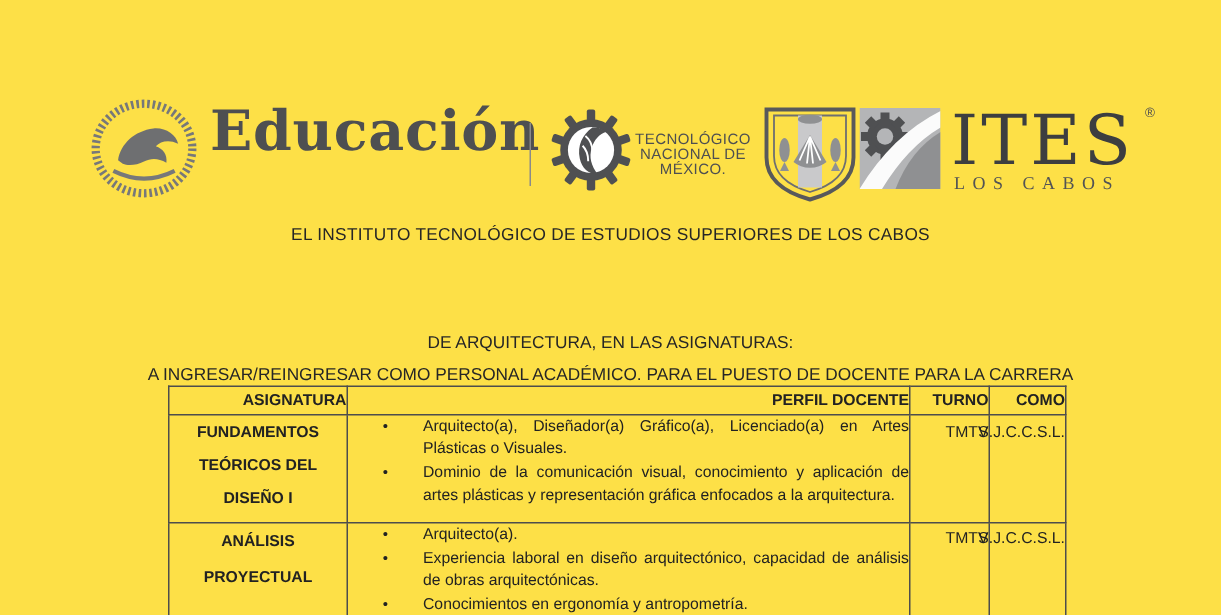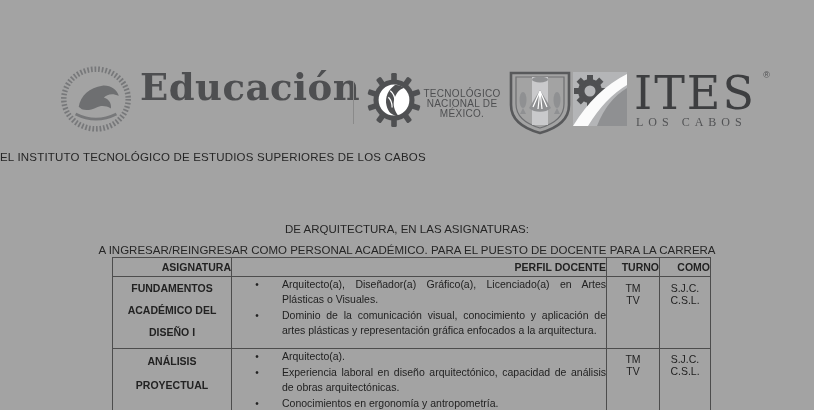--- a/index.html
+++ b/index.html
@@ -1,17 +1,17 @@
 <!DOCTYPE html>
 <html><head>
 <meta charset="utf-8">
 <style>
   html,body{margin:0;padding:0;background:#e8e8e8;}
   #page{
-    position:relative;width:814px;height:410px;background:#a3a3a3;
+    position:relative;width:814px;height:410px;background:#fde047;
     overflow:hidden;font-family:"Liberation Sans",sans-serif;color:#2e2e2e;
     margin:0 auto;
   }
   
   .seal{position:absolute;left:56px;top:66px;width:80px;height:66px;}
   .sep-word{position:absolute;left:140px;top:68px;}
   .sep-word .wordmark{
     font-family:"DejaVu Serif","Liberation Serif",serif;font-weight:bold;
     font-size:37px;line-height:38px;color:#4e4f51;letter-spacing:0.5px;
   }
@@ -32,21 +32,21 @@
     font-family:"DejaVu Serif","Liberation Serif",serif;font-size:46px;line-height:42px;
     color:#3d3e40;letter-spacing:2px;
   }
   .ites-sub{
     font-family:Liberation Serif, serif;font-size:12px;color:#55565 8;
     letter-spacing:5px;color:#525355;margin-top:1px;margin-left:2px;
   }
   .ites-reg{position:absolute;right:-14px;top:-2px;font-size:9px;color:#4e4f51;}
   
   .inst-title{
-    position:absolute;left:0;top:151px;width:100%;
+    position:absolute;left:0;top:151px;width:100%;text-align:center;
     font-size:11.5px;color:#262626;letter-spacing:0.2px;
   }
   .convoca{
     position:absolute;left:0;top:184px;width:100%;text-align:center;
     font-size:13px;font-weight:bold;color:#3a3a3a;letter-spacing:0.6px;
   }
   .intro{
     position:absolute;left:0;top:219px;width:100%;text-align:center;
     font-size:11.5px;color:#262626;line-height:21px;
   }
@@ -74,21 +74,21 @@
   tr.row2 td.asig{line-height:24px;}
   td.perfil{padding:4px 20px 4px 0;}
   .bullet{display:flex;margin-bottom:1px;}
   .bullet .dot{flex:0 0 50px;text-align:center;font-size:10px;line-height:15px;color:#222;}
   .bullet .btxt{
     flex:1;font-size:10.5px;line-height:15px;color:#222;text-align:justify;
   }
   td.turno,td.sede{
     text-align:center;font-size:10.5px;color:#222;
   }
-  td .stack{display:flex;flex-direction:column;justify-content:flex-start;height:100%;box-sizing:border-box;}
+  td .stack{display:flex;flex-direction:row;justify-content:flex-end;height:100%;box-sizing:border-box;}
   tr.row1{height:72px;}
   tr.row2{height:53px;}
   tr.row1 .stack{padding:5px 0 20px;}
   tr.row2 .stack{padding:4px 0 5px;}
   
   .g1{fill:#6e6f71;} .g2{fill:#4f5052;} .g3{fill:#8f9092;}
 </style>
 </head>
 <body>
 
@@ -183,21 +183,21 @@
     <thead>
       <tr>
         <th>ASIGNATURA</th>
         <th>PERFIL DOCENTE</th>
         <th>TURNO</th>
         <th>COMO</th>
       </tr>
     </thead>
     <tbody>
       <tr class="row1">
-        <td class="asig">FUNDAMENTOS ACADÉMICO DEL DISEÑO I</td>
+        <td class="asig">FUNDAMENTOS TEÓRICOS DEL DISEÑO I</td>
         <td class="perfil">
           <div class="bullet">
             <span class="dot">•</span>
             <span class="btxt">Arquitecto(a), Diseñador(a) Gráfico(a), Licenciado(a) en Artes Plásticas o Visuales.</span>
           </div>
           <div class="bullet">
             <span class="dot">•</span>
             <span class="btxt">Dominio de la comunicación visual, conocimiento y aplicación de artes plásticas y representación gráfica enfocados a la arquitectura.</span>
           </div>
         </td>

